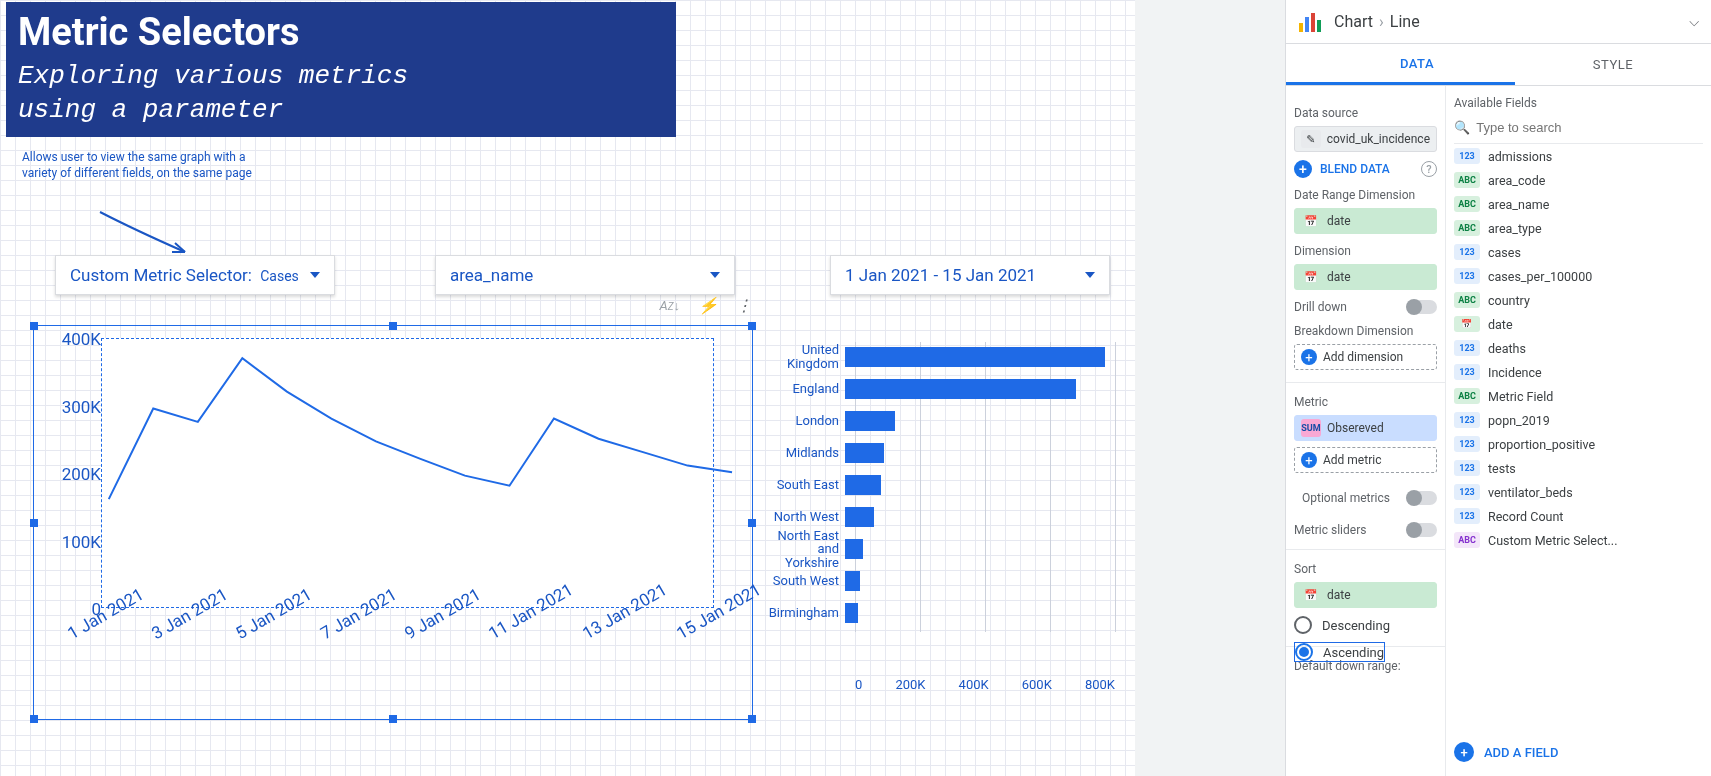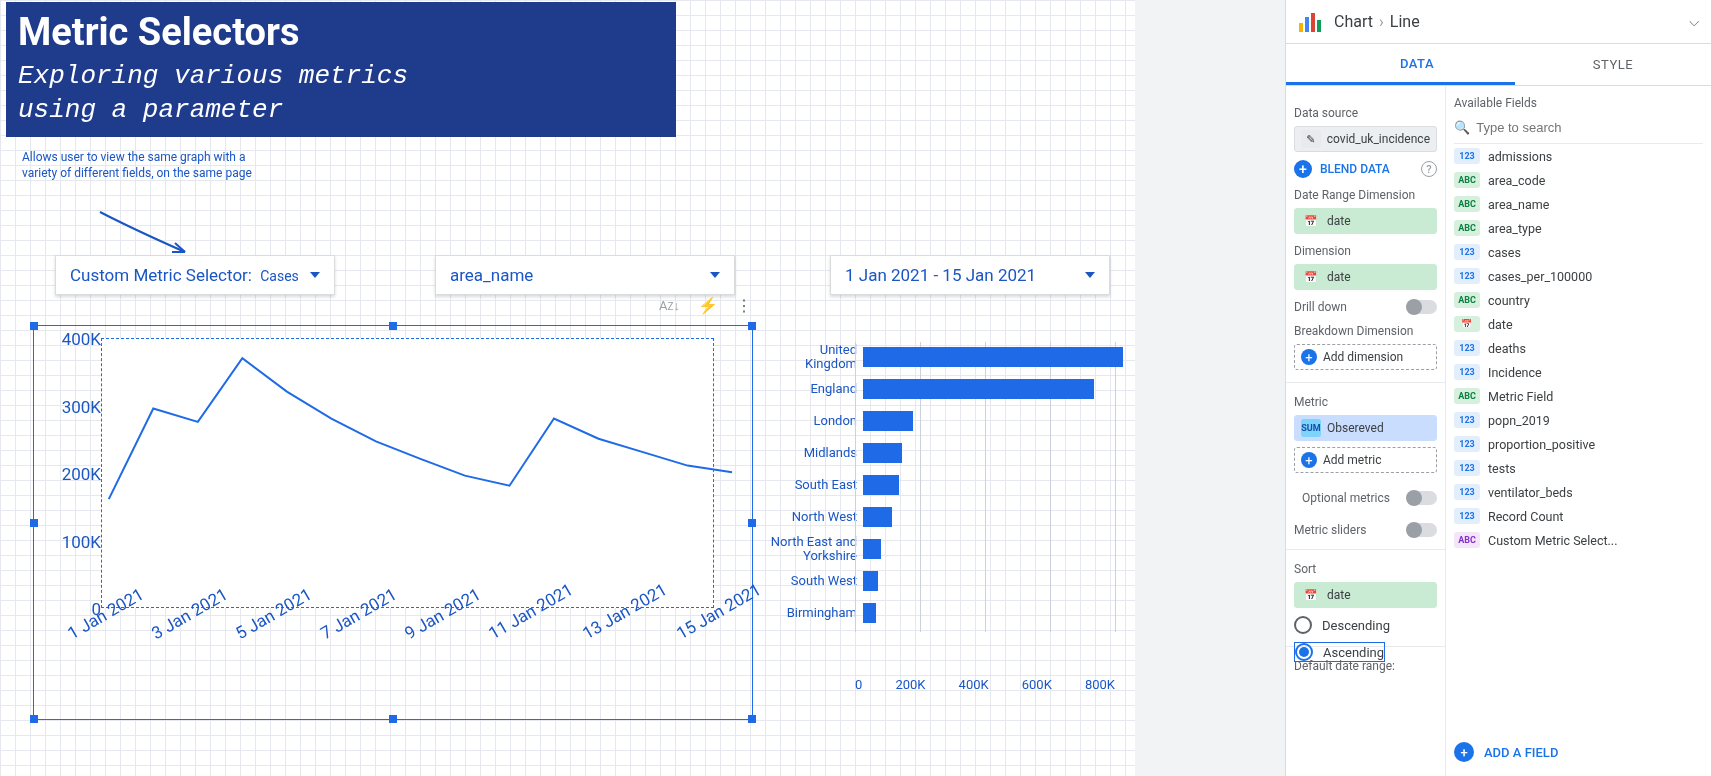--- a/index.html
+++ b/index.html
@@ -51,30 +51,30 @@
   .sel {
     position:absolute; border:1px solid #1f6ae6;
   }
   .sel .handle { position:absolute; width:8px; height:8px; background:#1f6ae6; }
   .sel .handle.nw{left:-4px;top:-4px;} .sel .handle.n{left:50%;top:-4px;margin-left:-4px;}
   .sel .handle.ne{right:-4px;top:-4px;} .sel .handle.e{right:-4px;top:50%;margin-top:-4px;}
   .sel .handle.se{right:-4px;bottom:-4px;} .sel .handle.s{left:50%;bottom:-4px;margin-left:-4px;}
   .sel .handle.sw{left:-4px;bottom:-4px;} .sel .handle.w{left:-4px;top:50%;margin-top:-4px;}
   .line-chart-sel { left:33px; top:325px; width:720px; height:395px;}
   .chart-toolbar { position:absolute; right:0; top:-30px; display:flex; gap:18px; align-items:center; color:#5f6368;}
-  .chart-toolbar span{font-size:16px;}
+  .chart-toolbar span{font-size:16px;font-style:italic;}
   .inner-border{ position:absolute; border:1px dashed #1f6ae6; left:67px; top:12px; right:38px; height:270px; background:#fff;}
   .line-svg { position:absolute; left:0; top:0; width:100%; height:100%; }
   .axis-lbl { position:absolute; color:#1a56c4; font-size:17px; }
   .xlabels { position:absolute; display:flex; left:30px; right:30px; top:300px; justify-content:space-between;}
   .xlabels span { color:#1a56c4; font-size:17px; transform:rotate(-30deg); transform-origin:left top; white-space:nowrap;}
   
   .bar-chart{ position:absolute; left:765px; top:342px; width:370px; height:360px;}
   .bar-row{ display:flex; align-items:center; height:30px; margin-bottom:2px;}
-  .bar-lbl{ width:98px; text-align:right; color:#1a56c4; font-size:13px; line-height:1.05; padding-right:6px;}
+  .bar-lbl{ width:80px; text-align:right; color:#1a56c4; font-size:13px; line-height:1.05; padding-right:6px;}
   .bar-track{ flex:1; position:relative; height:20px; }
   .bar-rect{ position:absolute; left:0; top:0; height:20px; background:#1f6ae6;}
   .grid-v{ position:absolute; top:0; bottom:35px; width:1px; background:#ccd1dc;}
   .bar-x{ position:absolute; bottom:10px; left:90px; right:0; display:flex; justify-content:space-between; color:#1a56c4; font-size:13px;}
   
   .rpanel {
     position:absolute; left:1285px; top:0; width:426px; height:776px;
     background:#fff; border-left:1px solid #dadce0; font-size:13px; color:#3c4043;
   }
   .rhead { height:44px; display:flex; align-items:center; padding:0 12px; border-bottom:1px solid #dadce0;}
@@ -322,21 +322,21 @@
 
       <div class="sect-title">Breakdown Dimension</div>
       <div class="chip dashed">
         <span class="plus">+</span>
         <span>Add dimension</span>
       </div>
       <div class="hr"></div>
 
       <div class="sect-title">Metric</div>
       <div class="chip blue">
-        <span class="ico" style="background:#7dd3fc;color:#174ea6;font-size:9px;font-weight:700;">SUM</span>
+        <span class="ico" style="background:#f9a8d4;color:#174ea6;font-size:9px;font-weight:700;">SUM</span>
         <span>Obsereved</span>
       </div>
       <div class="chip dashed" style="margin-top:6px;">
         <span class="plus">+</span>
         <span>Add metric</span>
       </div>
       <div class="row-sb">
         <span class="sect-title" style="margin:8px">Optional metrics</span>
         <div class="toggle"></div>
       </div>
@@ -353,21 +353,21 @@
       </div>
       <div class="radio">
         <span class="dot"></span>
         <span>Descending</span>
       </div>
       <div class="radio sel">
         <span class="dot"></span>
         <span>Ascending</span>
       </div>
       <div class="hr"></div>
-      <div class="sect-title">Default date range:</div>
+      <div class="sect-title">Default down range:</div>
     </div>
 
     <div class="col-r">
       <div class="sect-title" style="margin-top:0">Available Fields</div>
       <div class="search-row">
         <span class="mag">🔍</span>
         <input placeholder="Type to search" style="">
       </div>
       <div class="flist" id="field-list">
           <div class="fitem">

